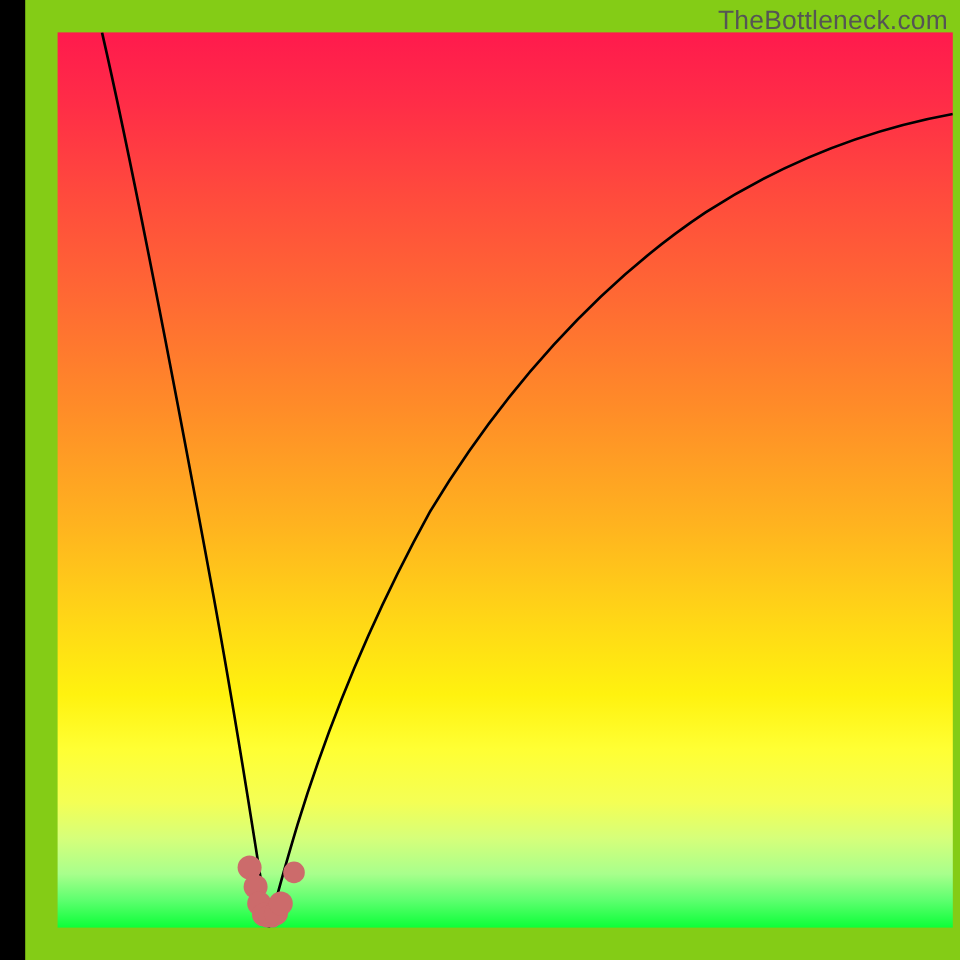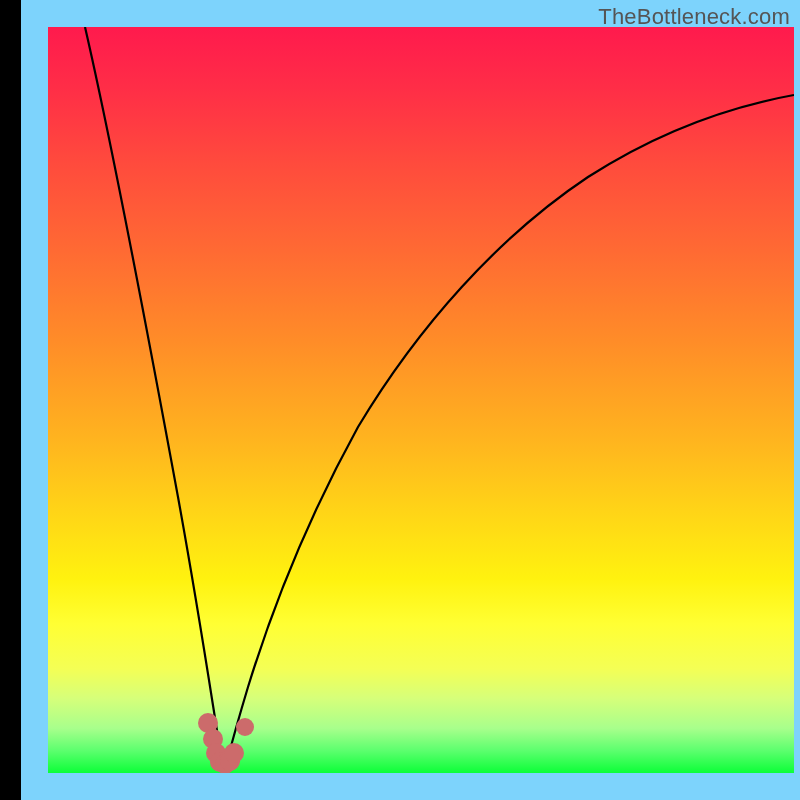--- a/index.html
+++ b/index.html
@@ -7,21 +7,21 @@
     padding: 0;
     width: 800px;
     height: 800px;
     background: #000;
     font-family: Arial, Helvetica, sans-serif;
     overflow: hidden;
   }
   .frame {
     position: absolute;
     inset: 0;
-    background: #7dd3fc;
+    background: #84cc16;
     margin-left: 21px;
   }
   .plot-area {
     position: absolute;
     left: 27px;
     top: 27px;
     width: 746px;
     height: 746px;
     
     background: linear-gradient(to bottom,

